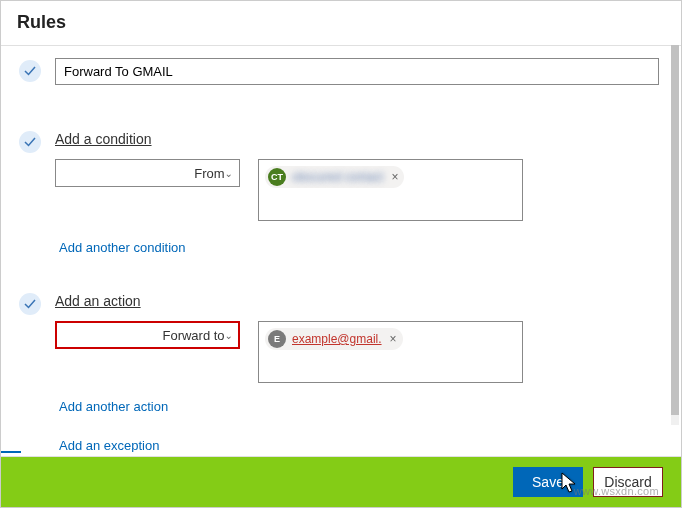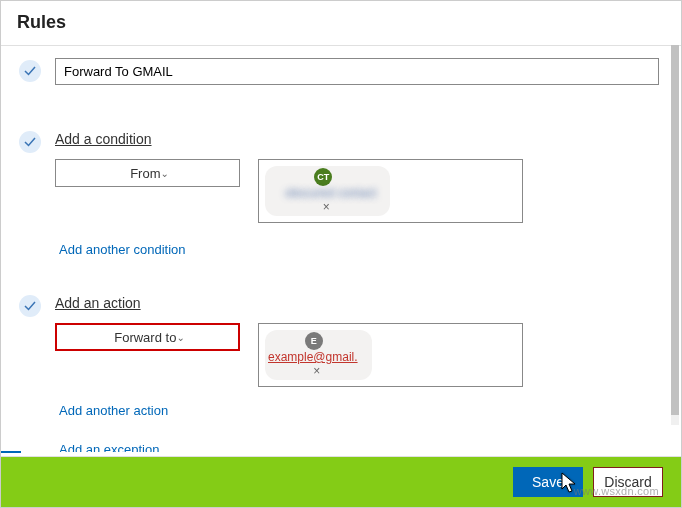--- a/index.html
+++ b/index.html
@@ -91,21 +91,21 @@
       display: flex;
       gap: 18px;
       align-items: flex-start;
     }
     .select-box {
       border: 1px solid #888;
       width: 185px;
       height: 28px;
       display: flex;
       align-items: center;
-      justify-content: center;
+      justify-content: flex-end;
       padding: 0 6px 0 10px;
       font-size: 13px;
       cursor: pointer;
       background: #fff;
     }
     .select-box.highlighted {
       border: 2px solid #c00;
       padding: 0 5px 0 9px;
     }
     .chevron {
@@ -118,21 +118,20 @@
       width: 265px;
       padding: 6px;
     }
     .chip {
       display: inline-flex;
       align-items: center;
       background: #f3f2f1;
       border-radius: 12px;
       padding: 2px 6px 2px 3px;
       font-size: 12px;
-      flex-direction: column;
     }
     .chip .avatar {
       width: 18px;
       height: 18px;
       border-radius: 50%;
       color: #fff;
       font-size: 9px;
       font-weight: 600;
       display: flex;
       align-items: center;
@@ -141,21 +140,20 @@
     }
     .avatar.green { background: #4a7d1f; }
     .avatar.grey { background: #7a7a7a; }
     .chip .label {
       margin-right: 8px;
     }
     .chip .label.obscured {
       color: transparent;
       text-shadow: 0 0 6px rgba(40,80,150,0.7);
       user-select: none;
-      margin-left: 17px;
     }
     .chip .label.email { color: #c2352d; text-decoration: underline; }
     .chip .remove {
       font-size: 12px;
       color: #666;
       cursor: pointer;
     }
     .link-btn {
       color: #0067b8;
       font-size: 13px;

